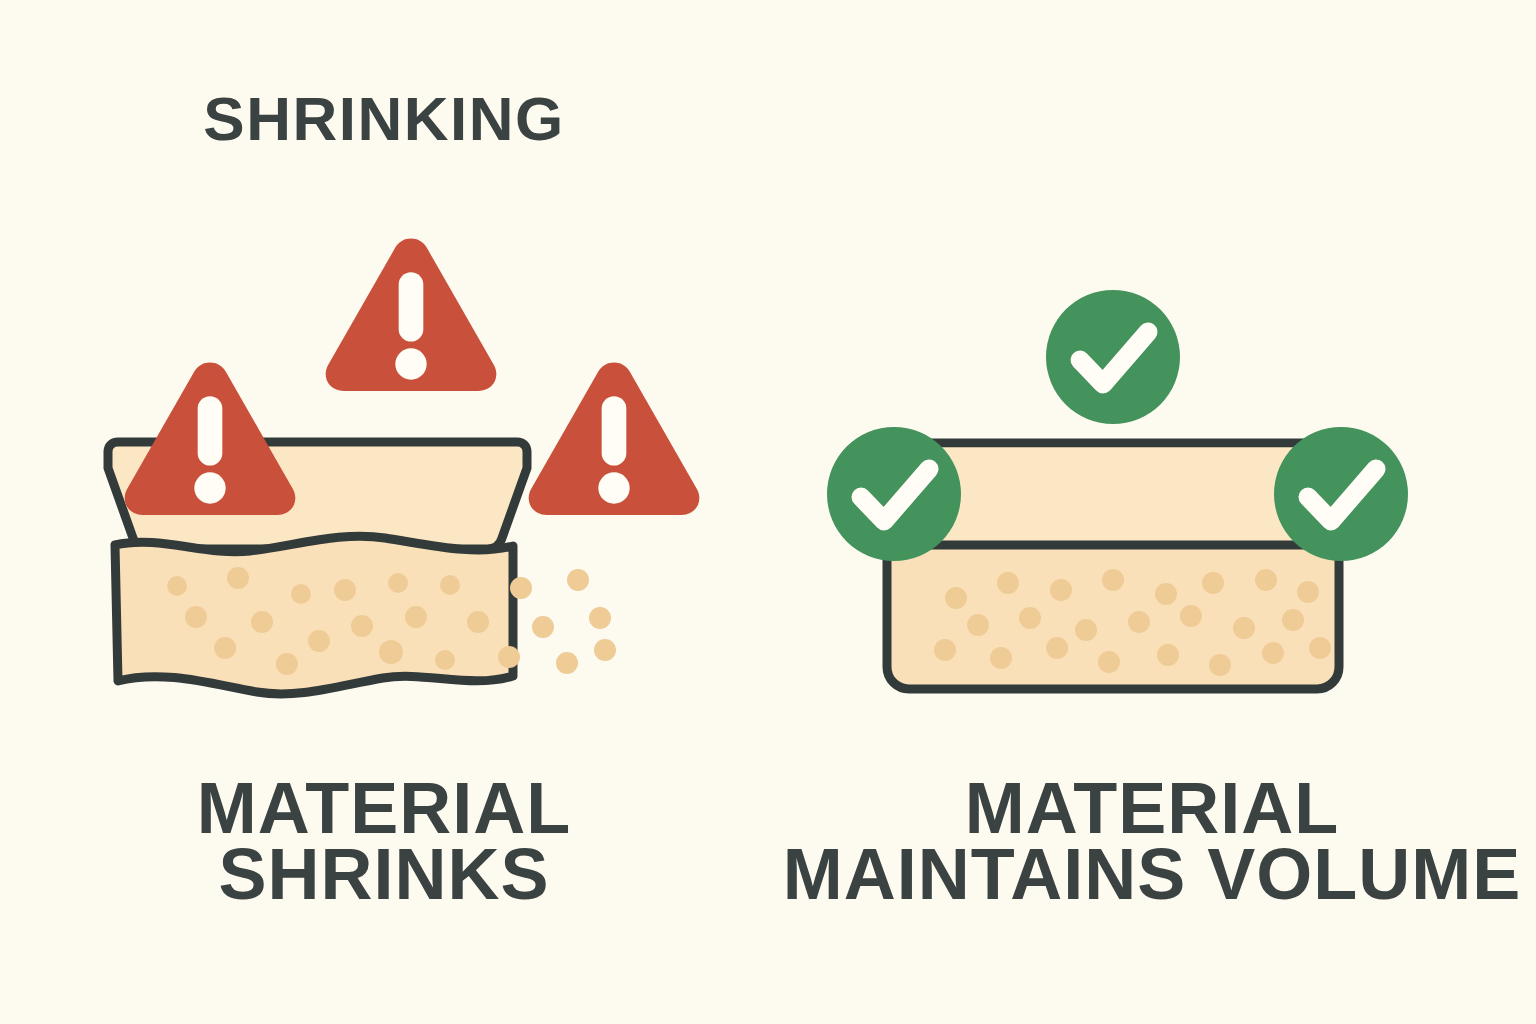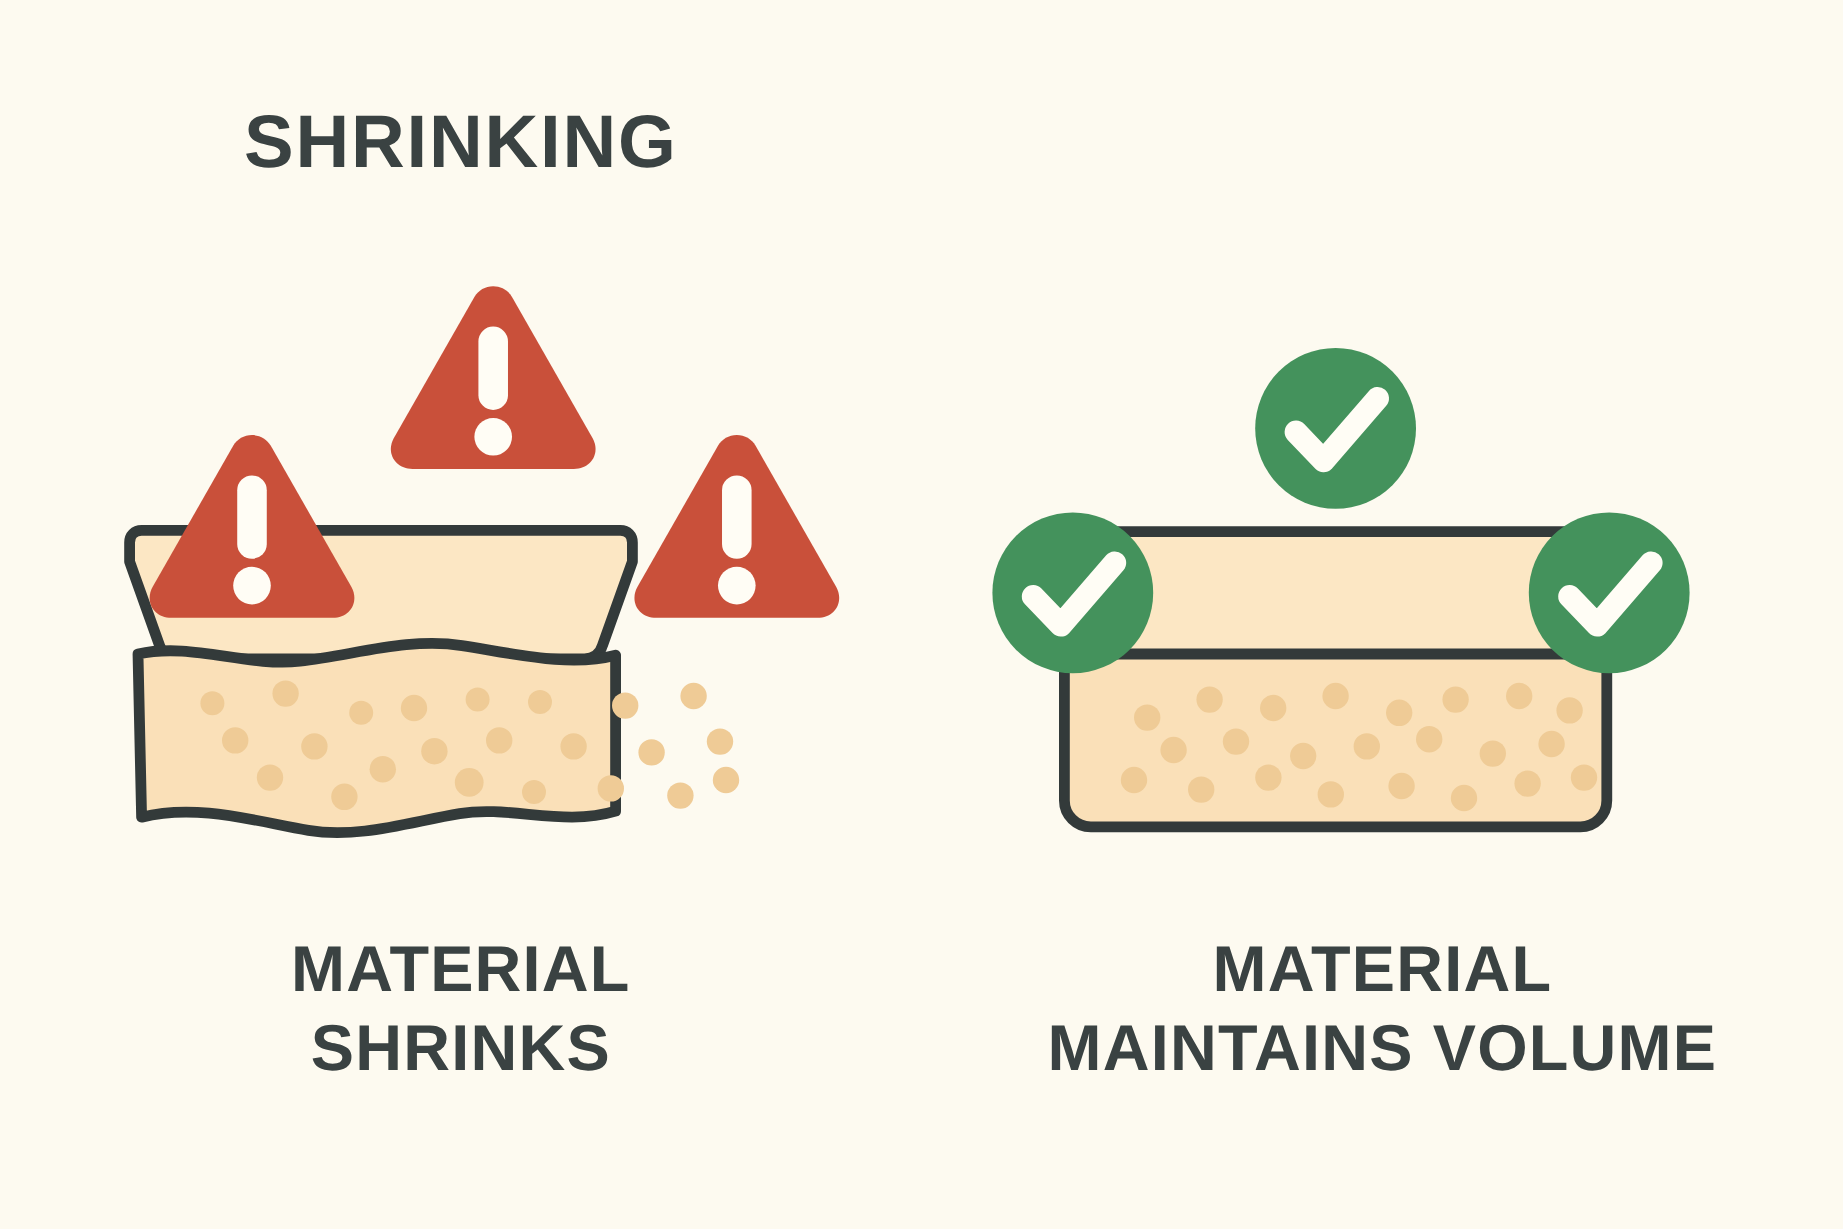--- a/index.html
+++ b/index.html
@@ -47,21 +47,21 @@
   #title-left  { top: 82px; }
   #title-right { top: 78px; }
 
   .panel-caption {
     position: absolute;
     left: 0;
     width: 100%;
     text-align: center;
     font-family: "Liberation Sans", sans-serif;
     font-weight: bold;
-    font-size: 54px;
+    font-size: 72px;
     line-height: 66px;
     letter-spacing: 1px;
     color: #3A4242;
     white-space: pre-line;
     -webkit-font-smoothing: antialiased;
   }
   #caption-left  { top: 775px; }
   #caption-right { top: 775px; }
 
   .art {

